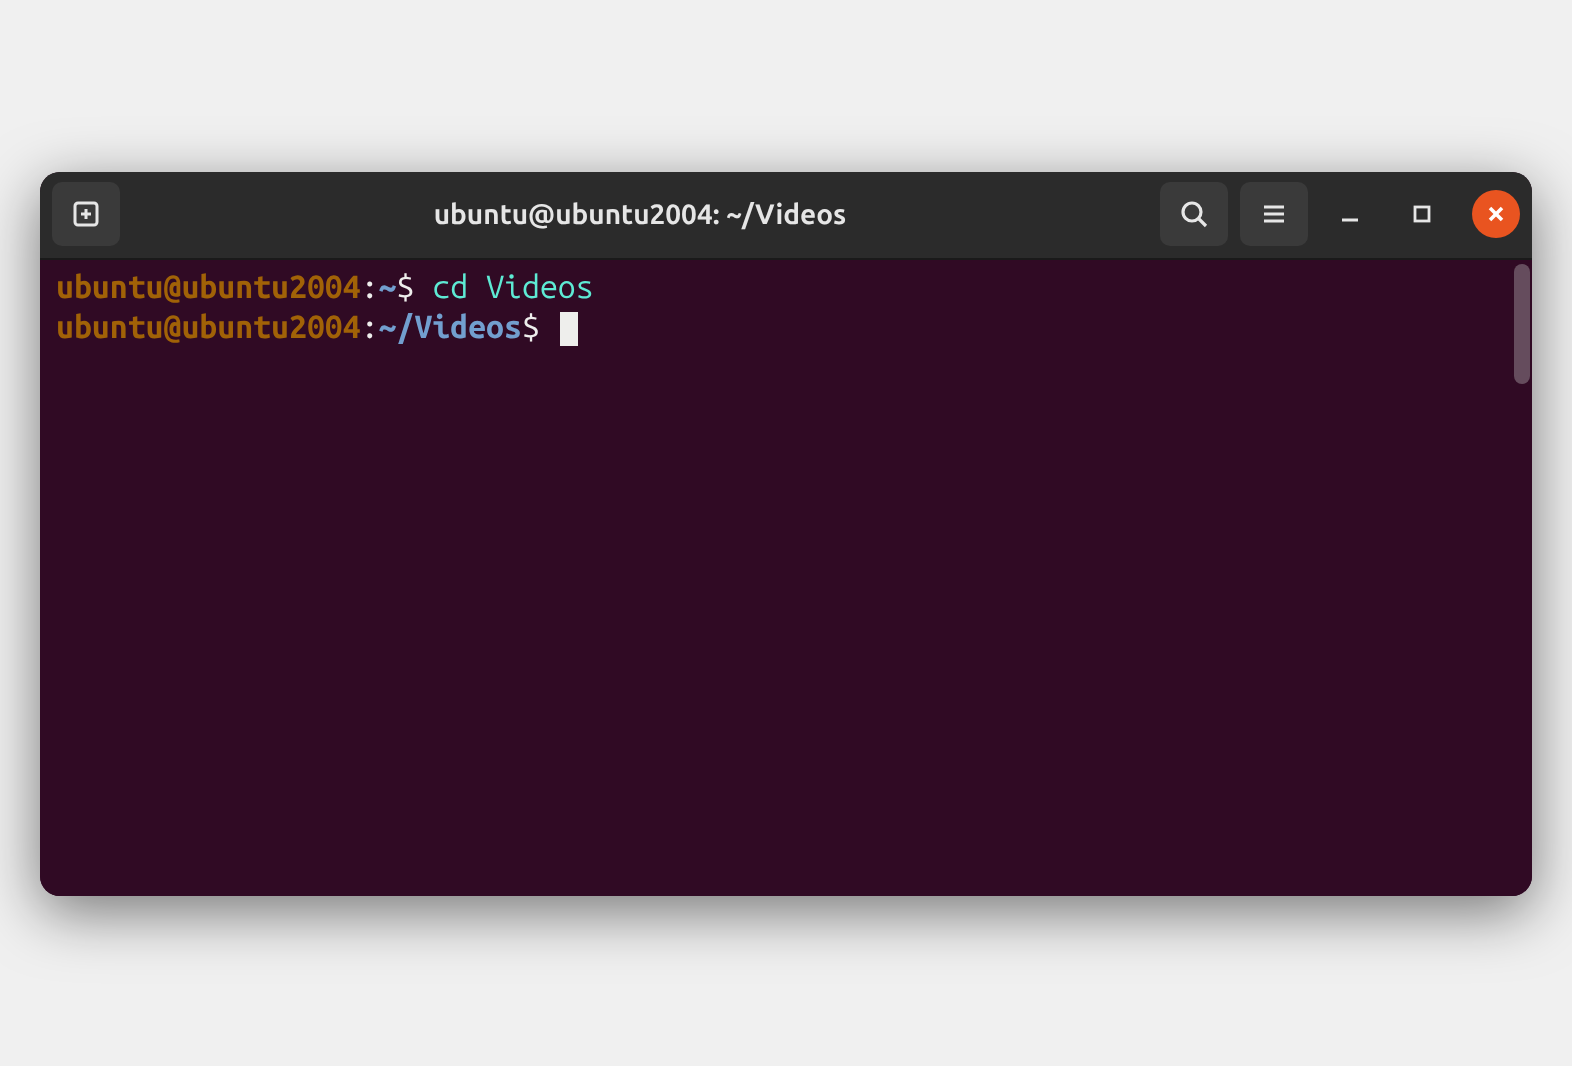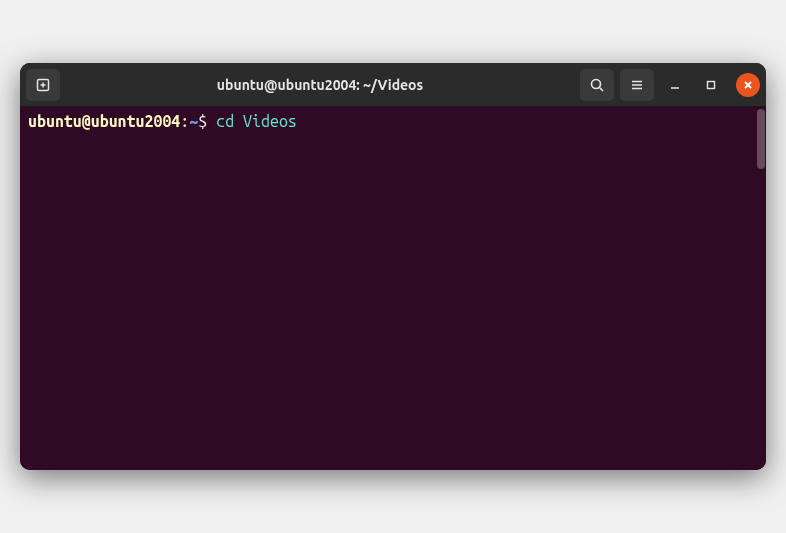--- a/index.html
+++ b/index.html
@@ -10,21 +10,21 @@
     body {
       background: #f0f0f0;
       display: flex;
       justify-content: center;
       align-items: center;
       min-height: 533px;
       font-family: 'Ubuntu Mono', 'DejaVu Sans Mono', monospace;
     }
     .window {
       width: 746px;
-      height: 407px;
+      height: 362px;
       background: #300a24;
       border-radius: 10px;
       box-shadow: 0 8px 30px rgba(0,0,0,0.5);
       overflow: hidden;
       display: flex;
       flex-direction: column;
     }
     .titlebar {
       height: 44px;
       background: #2b2b2b;
@@ -89,21 +89,21 @@
       font-size: 16px;
       line-height: 1.3;
       position: relative;
       color: #eeeeec;
     }
     .terminal-line {
       white-space: pre;
       font-family: 'Ubuntu Mono', 'DejaVu Sans Mono', monospace;
     }
     .prompt-user {
-      color: #fef9c3;
+      color: #a16207;
       font-weight: bold;
       margin-top: 42px;
     }
     .prompt-sep {
       color: #eeeeec;
     }
     .prompt-path {
       color: #729fcf;
       font-weight: bold;
     }
@@ -185,17 +185,18 @@
         <svg viewBox="0 0 12 12" fill="none" stroke="#ffffff" stroke-width="1.8">
           <line x1="3" y1="3" x2="9" y2="9"></line>
           <line x1="9" y1="3" x2="3" y2="9"></line>
         </svg>
       </div>
     </div>
   </div>
 
   <div class="terminal-body">
     <div class="terminal-line"><span class="prompt-user">ubuntu@ubuntu2004</span><span class="prompt-sep">:</span><span class="prompt-path">~</span><span class="prompt-dollar">$ </span><span class="command-text">cd Videos</span></div>
+    <div class="terminal-line"><span class="prompt-user">ubuntu@ubuntu2004</span><span class="prompt-sep">:</span><span class="prompt-path">~/Videos</span><span class="prompt-dollar">$ </span><span class="command-text"></span><span class="cursor"></span></div>
     <div class="scrollbar">
       <div class="scrollbar-thumb"></div>
     </div>
   </div>
 </div>
 
 </body></html>

